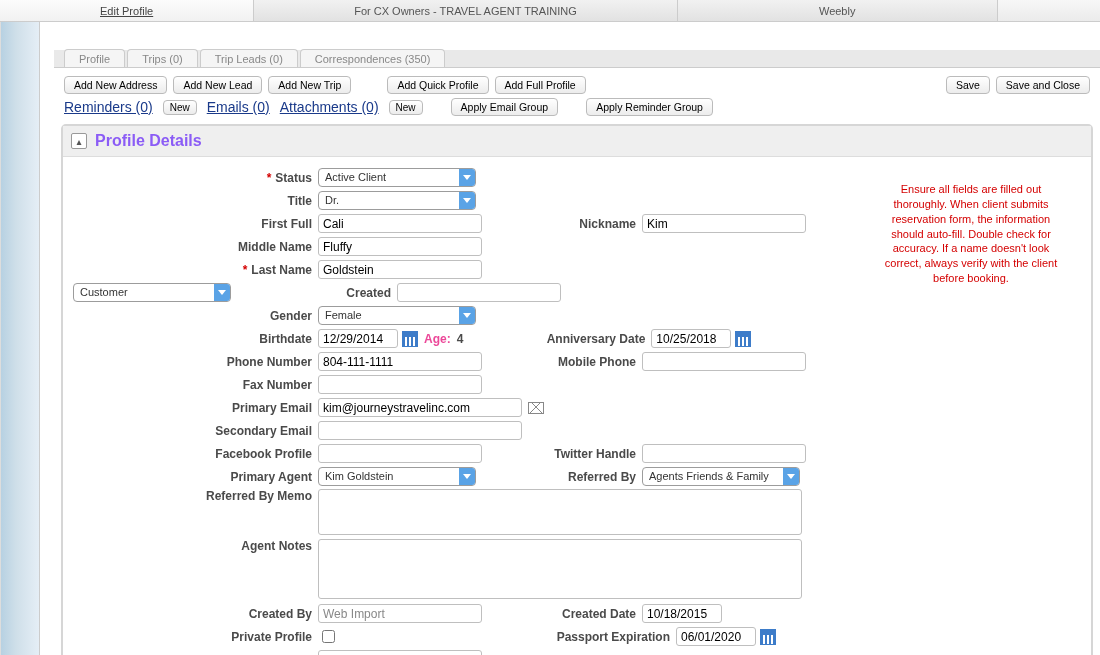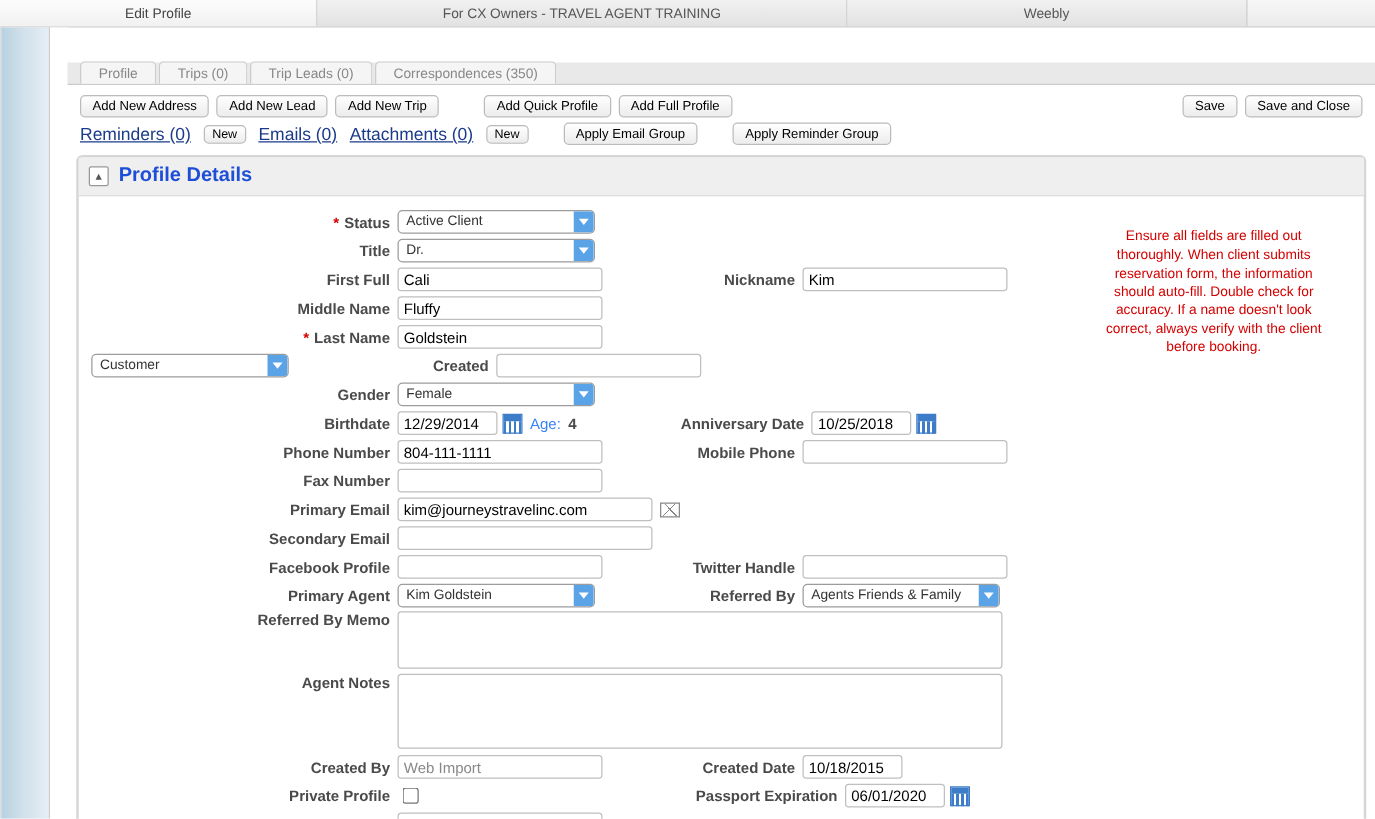--- a/index.html
+++ b/index.html
@@ -26,20 +26,21 @@
     display: flex;
     align-items: center;
     justify-content: center;
     border-right: 1px solid #ccc;
     color: #555;
     background: linear-gradient(to bottom, #f1f1f1, #e2e2e2);
   }
   .topbar .tab.active {
     background: linear-gradient(to bottom, #fcfcfc, #f1f1f1);
     color: #444;
+    text-decoration: underline;
   }
   .topbar .tab:nth-child(2) { min-width: 380px; }
   .topbar .tab:nth-child(3) { min-width: 320px; }
 
   .outer {
     display: flex;
     height: calc(100% - 22px);
   }
   .sidebar {
     width: 40px;
@@ -121,21 +122,21 @@
     width:16px;height:16px;
     border:1px solid #999;
     background:#fff;
     border-radius:2px;
     display:flex;align-items:center;justify-content:center;
     font-size:10px;color:#555;
   }
   .panel-title {
     font-size:16px;
     font-weight:bold;
-    color:#1d4ed8;
+    color:#8b5cf6;
   }
   .panel-body {
     padding:10px 10px 10px 10px;
     position:relative;
   }
 
   .form-row {
     display:flex;
     align-items:center;
     min-height:21px;
@@ -224,21 +225,21 @@
     position:absolute;inset:0;
     background:
       linear-gradient(135deg,transparent 45%,#888 45% 50%,transparent 50%),
       linear-gradient(225deg,transparent 45%,#888 45% 50%,transparent 50%);
   }
   .ta {
     height:auto;
     width:484px;
     resize:none;
   }
-  .age-lbl { font-weight:normal; margin-left:6px; color:#3b82f6; }
+  .age-lbl { font-weight:bold; margin-left:6px; color:#ec4899; }
   .warn {
     position:absolute;
     right:30px;
     top:25px;
     width:180px;
     font-size:11px;
     color:#d40000;
     text-align:center;
     line-height:1.35;
   }

